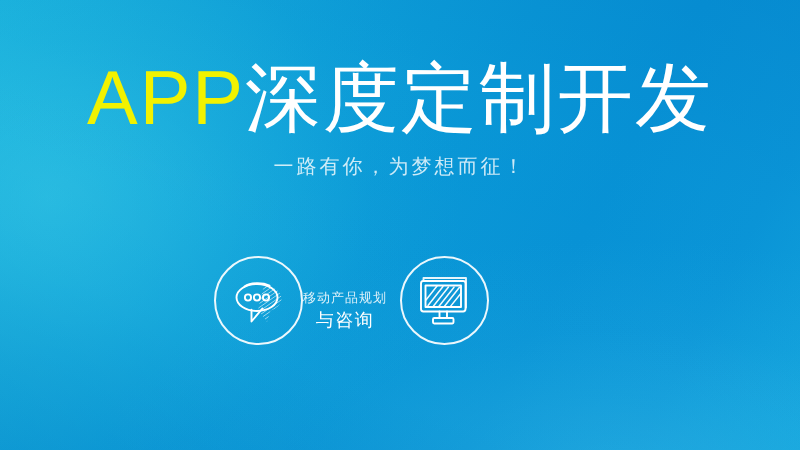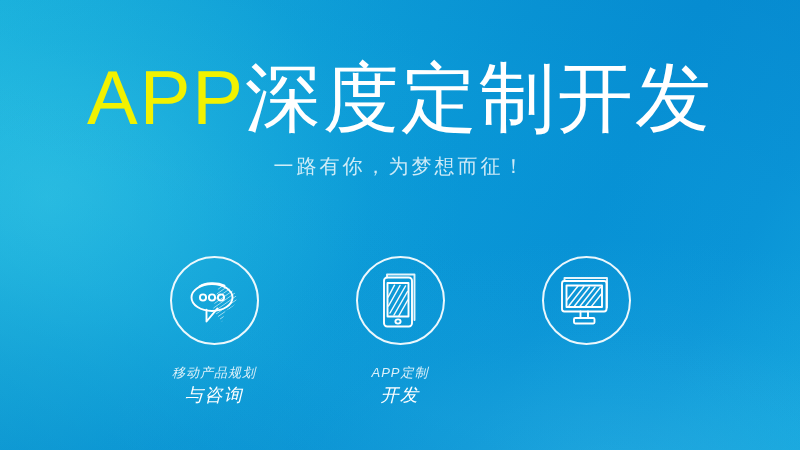--- a/index.html
+++ b/index.html
@@ -96,23 +96,22 @@
   .features {
     position:absolute;
     top:256px; left:0; width:100%;
     display:flex;
     justify-content:center;
     align-items:flex-start;
   }
   .feature {
     width:186px;
     display:flex;
-    flex-direction:column;
+    flex-direction:row;
     align-items:center;
-    font-style:italic;
   }
   .circle {
     width:89px; height:89px;
     border:2px solid rgba(255,255,255,0.92);
     border-radius:50%;
     display:flex;
     align-items:center;
     justify-content:center;
   }
   .circle svg { display:block; overflow:visible; }
@@ -180,48 +179,20 @@
               <circle cx="35" cy="21.5" r="3.1"></circle>
             </svg>
           </span>
         </div>
         <div class="caption">
           <span class="cap-top">移动产品规划</span>
           <span class="cap-bottom">与咨询</span>
         </div>
       </div>
 
-      <div class="feature">
-        <div class="circle">
-          <span>
-            <svg width="44" height="58" viewBox="0 0 44 58" fill="none" stroke="#ffffff" stroke-width="1.9" stroke-linecap="round" stroke-linejoin="round">
-
-              <path d="M9 5.5 L9 2.5 L36.5 2.5 L36.5 48" opacity="0.9"></path>
-
-              <rect x="6" y="5.5" width="28" height="49" rx="3.2" ry="3.2"></rect>
-
-              <rect x="9.5" y="11" width="21" height="33.5"></rect>
-
-              <g stroke-width="1.5" opacity="0.95">
-                <line x1="12" y1="41" x2="27.5" y2="14"></line>
-                <line x1="16" y1="43" x2="29.5" y2="19.5"></line>
-                <line x1="21" y1="43.5" x2="29.8" y2="28"></line>
-                <line x1="10.5" y1="34" x2="22" y2="13.5"></line>
-                <line x1="10.2" y1="25" x2="16.5" y2="13.2"></line>
-              </g>
-
-              <ellipse cx="20" cy="49.5" rx="2.6" ry="2.1"></ellipse>
-            </svg>
-          </span>
-        </div>
-        <div class="caption">
-          <span class="cap-top">APP定制</span>
-          <span class="cap-bottom">开发</span>
-        </div>
-      </div>
 
 
       <div class="feature">
         <div class="circle">
           <span>
             <svg width="56" height="50" viewBox="0 0 56 50" fill="none" stroke="#ffffff" stroke-width="1.9" stroke-linecap="round" stroke-linejoin="round">
 
               <path d="M6.5 5 L6.5 2 L49 2 L49 31.5" opacity="0.9"></path>
 
               <rect x="4" y="5" width="44.5" height="30.5" rx="2.4" ry="2.4"></rect>

